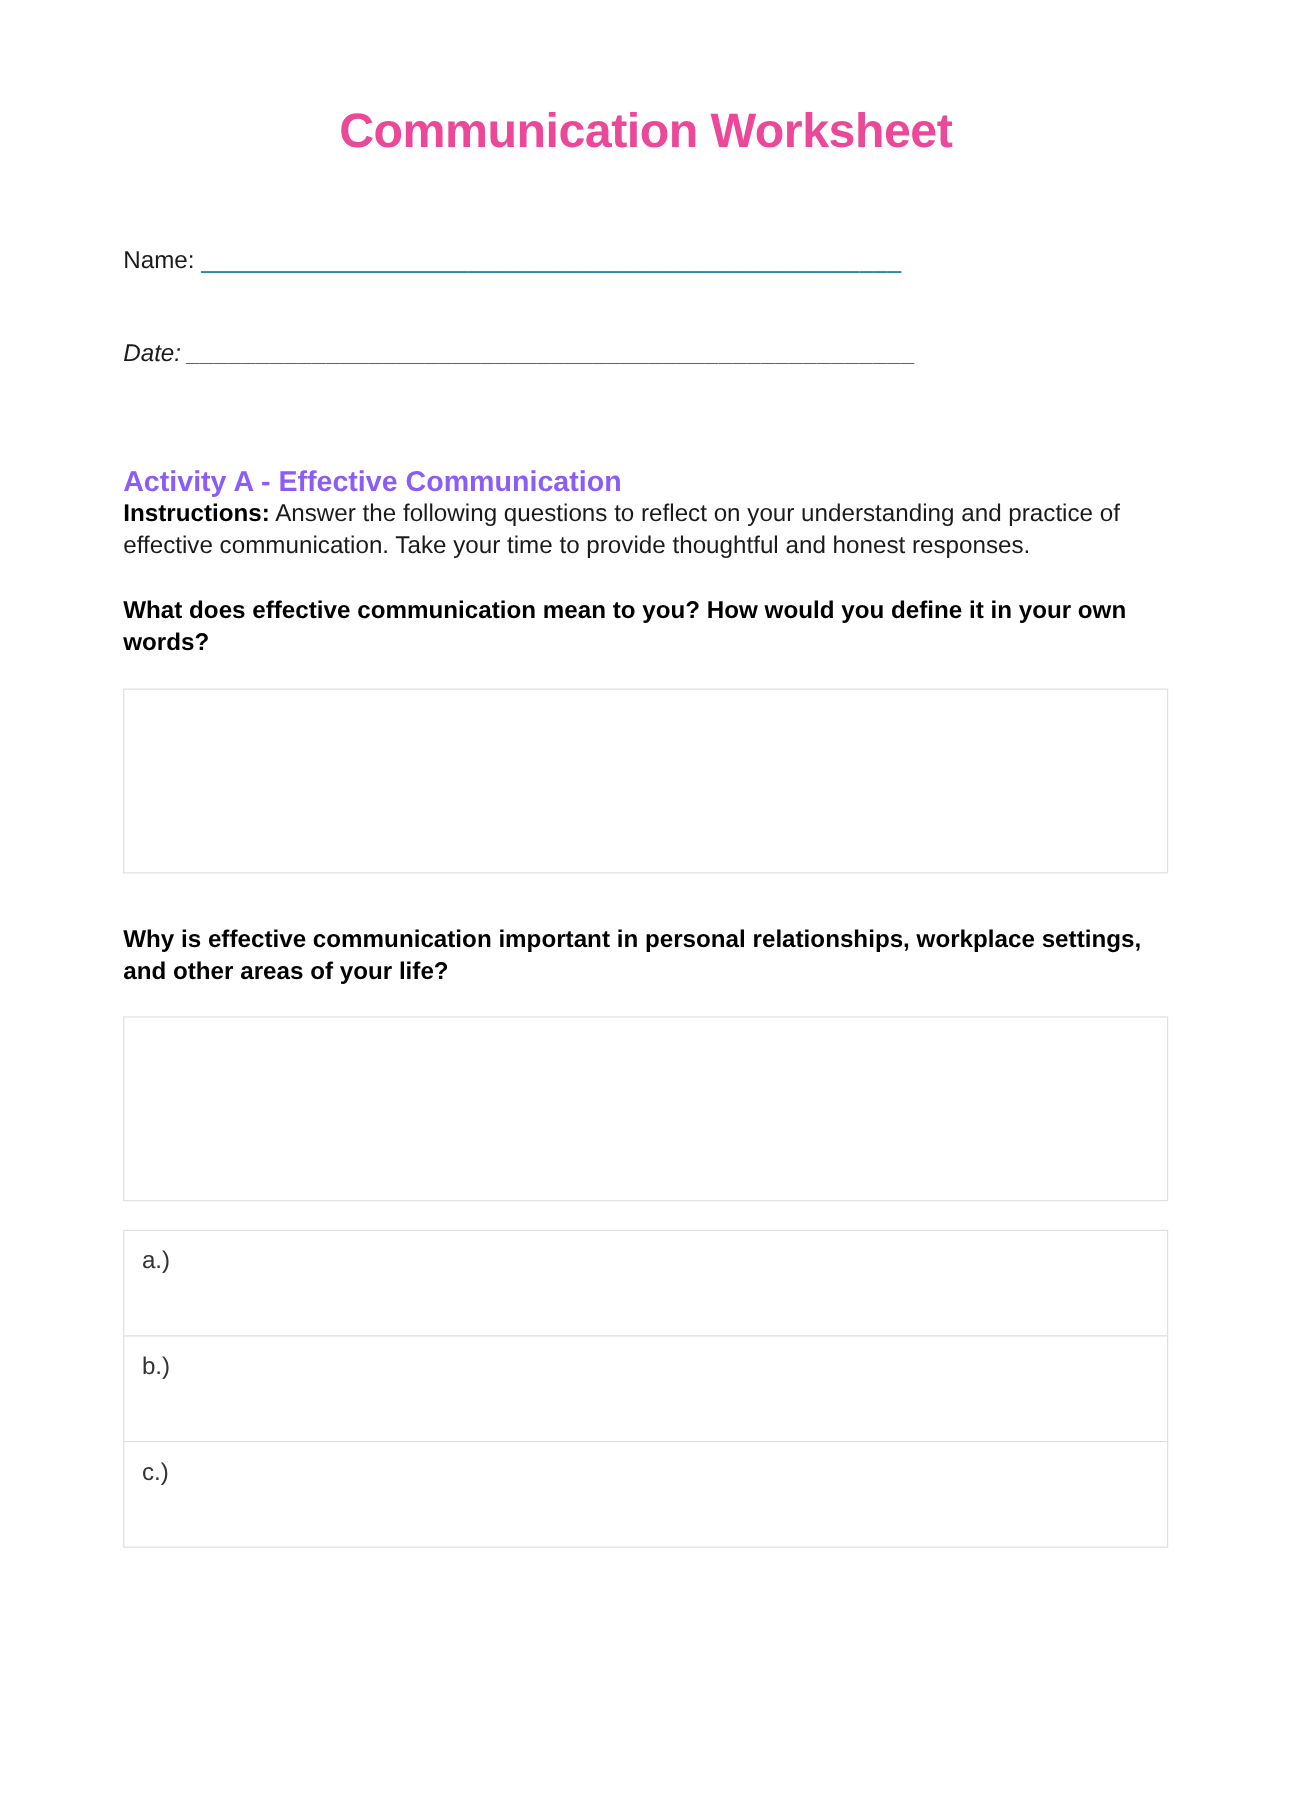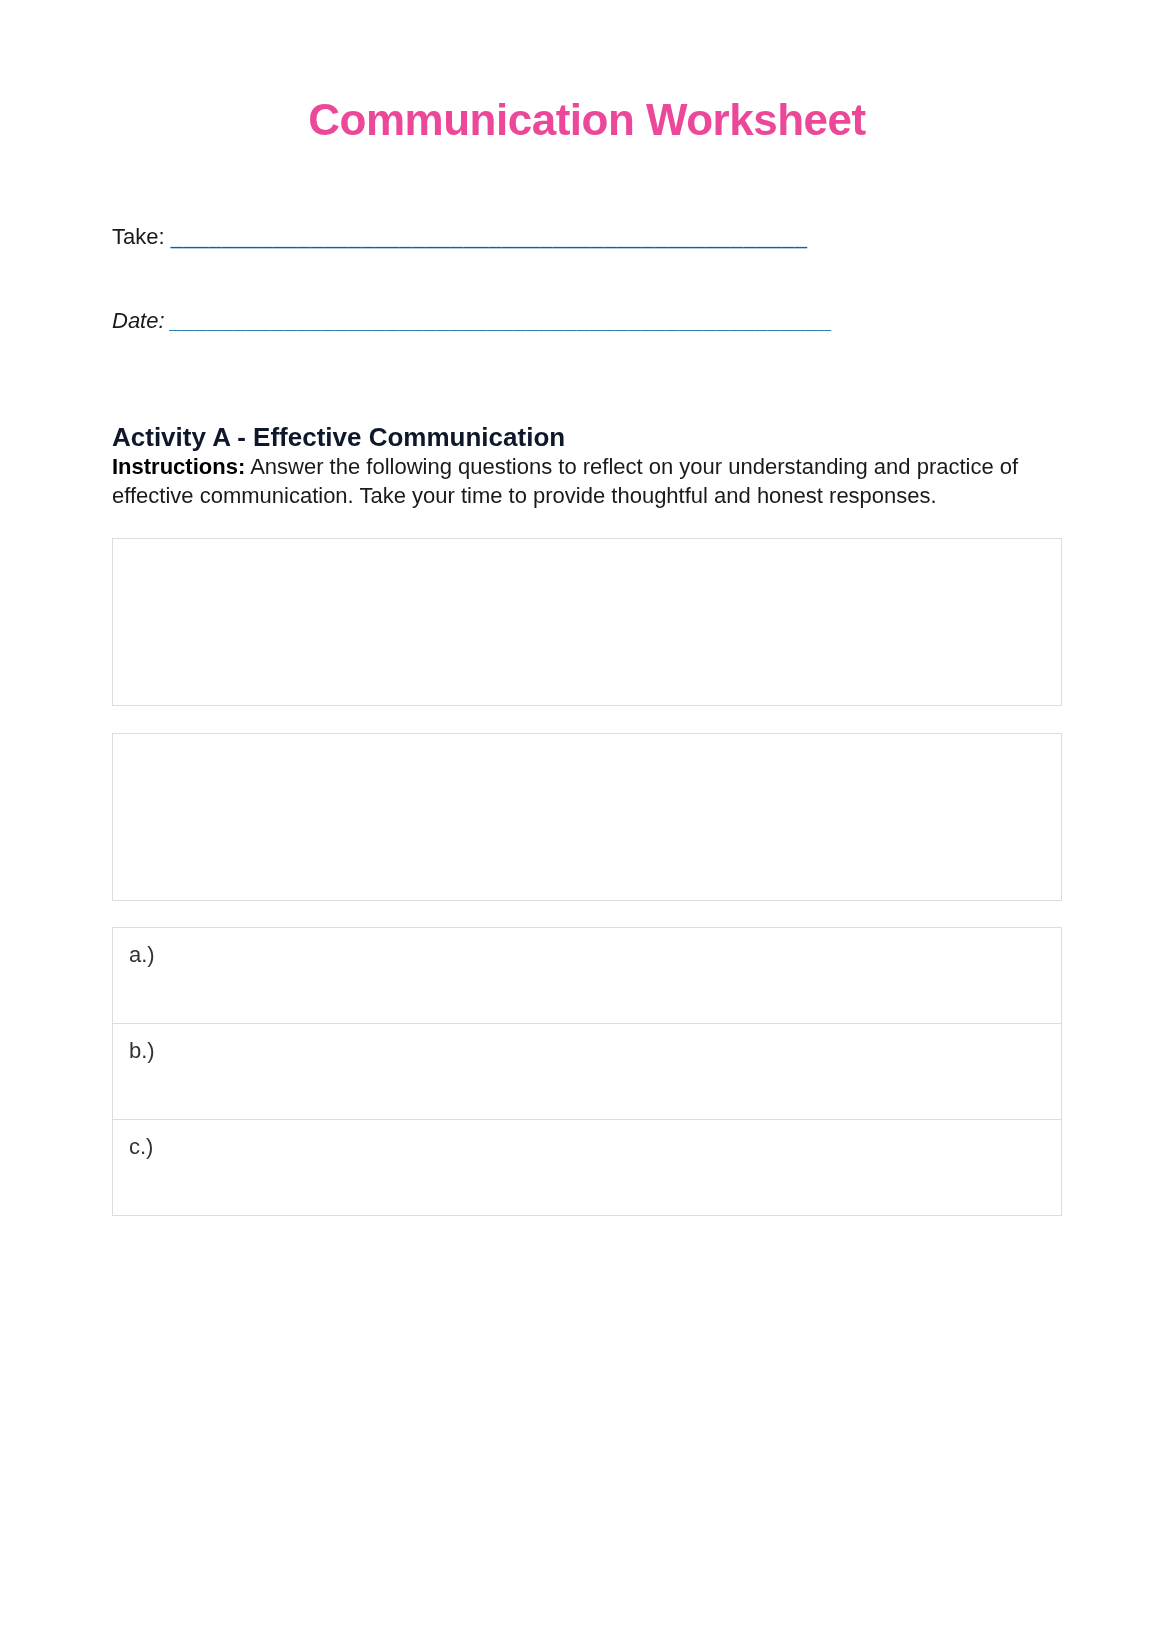--- a/index.html
+++ b/index.html
@@ -34,21 +34,21 @@
   .field-row.date { margin-top: 54px; font-style: italic; }
   .field-line {
     letter-spacing: 0.5px;
     color: #0369a1;
   }
   .section-heading {
     margin-top: 86px;
     font-size: 26px;
     line-height: 30px;
     font-weight: bold;
-    color: #0f172a;
+    color: #8b5cf6;
   }
   .instructions {
     font-size: 22px;
     line-height: 29px;
     color: #1a1a1a;
   }
   .instructions .bold-prefix { font-weight: bold; color: #000000; }
   .question {
     font-size: 22px;
     line-height: 29px;
@@ -82,40 +82,42 @@
   }
 </style>
 </head>
 <body>
 
 <div class="content">
 
   <div class="doc-title">Communication Worksheet</div>
 
   <div class="field-row name">
-    <span>Take:</span>
+    <span>Name:</span>
     <span> </span>
     <span class="field-line">__________________________________________________</span>
   </div>
 
   <div class="field-row date">
     <span>Date:</span>
     <span> </span>
     <span class="field-line">____________________________________________________</span>
   </div>
 
   <div class="section-heading">Activity A - Effective Communication</div>
 
   <div class="instructions">
     <span class="bold-prefix">Instructions:</span><span> Answer the following questions to reflect on your understanding and practice of effective communication. Take your time to provide thoughtful and honest responses.</span>
   </div>
 
+  <div class="question q1">What does effective communication mean to you? How would you define it in your own words?</div>
 
   <div class="response-box"></div>
 
+  <div class="question q2">Why is effective communication important in personal relationships, workplace settings, and other areas of your life?</div>
 
   <div class="response-box second"></div>
 
 
   <div class="lettered-group">
     <div class="answer-box">
       <span class="answer-letter">a.)</span>
     </div>
     <div class="answer-box">
       <span class="answer-letter">b.)</span>

